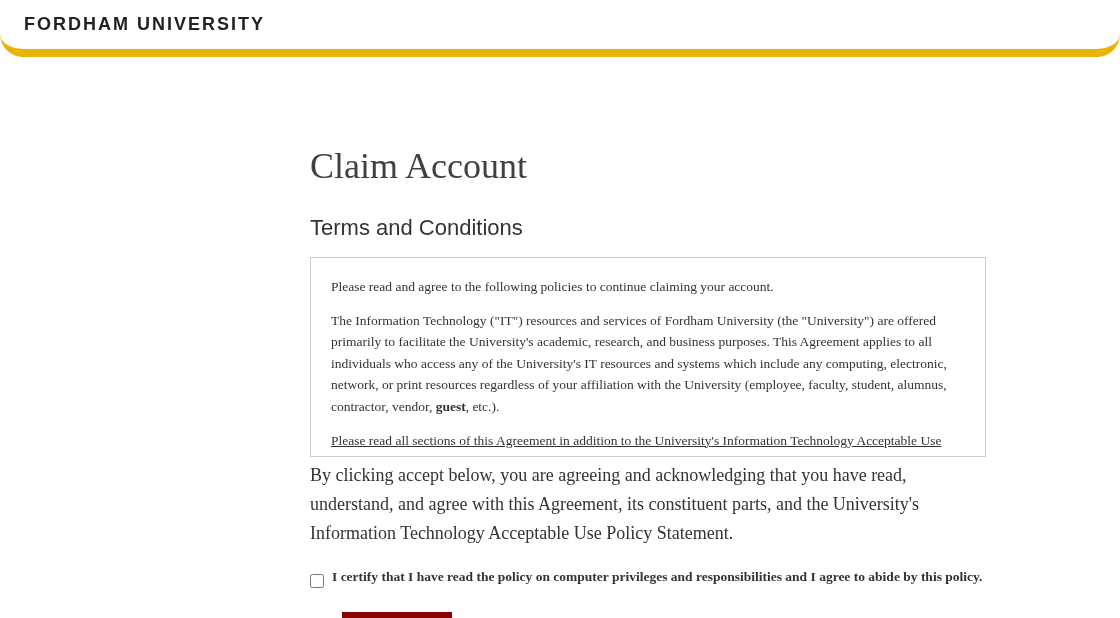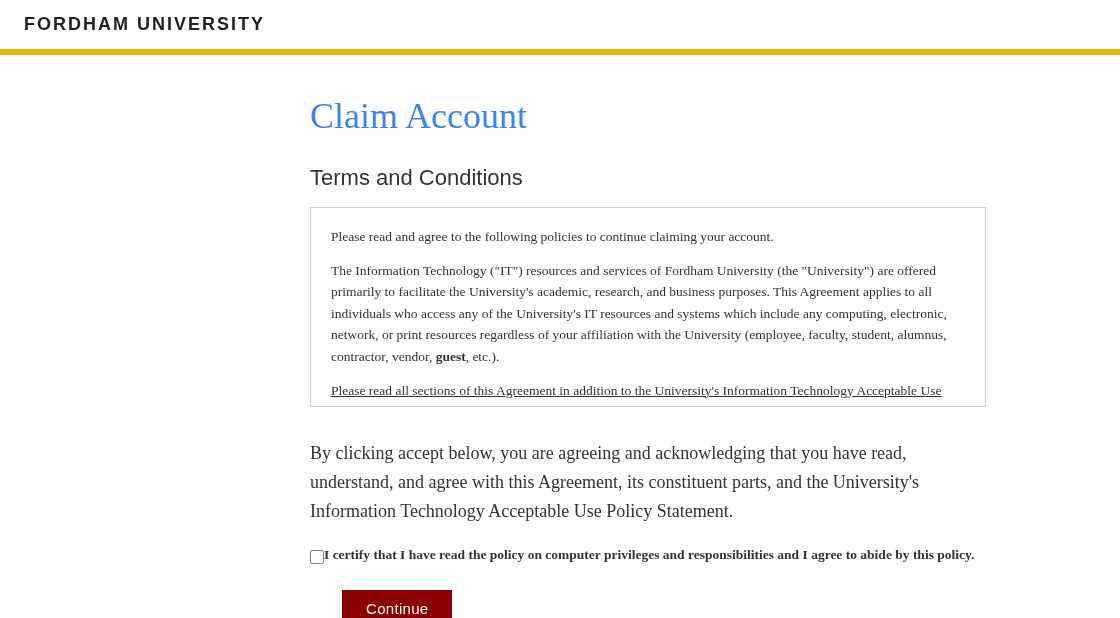--- a/index.html
+++ b/index.html
@@ -1,59 +1,61 @@
 <!DOCTYPE html>
 <html><head>
   <meta charset="utf-8">
   <style>
     * { box-sizing: border-box; margin: 0; padding: 0; }
     body { font-family: Georgia, 'Times New Roman', serif; font-size: 14px; color: #333; background: #fff; }
 
     
     #header {
       padding: 14px 24px;
-      border-bottom: 6px solid #eab308;
+      border-bottom: 8px solid #eab308;
       background: #fff;
+      border-radius: 23px;
     }
     #header .logo-text {
       font-family: 'Arial', sans-serif;
       font-size: 18px;
       font-weight: bold;
       letter-spacing: 2px;
       color: #222;
       text-transform: uppercase;
     }
 
     
     #main {
       max-width: 900px;
       margin: 0 auto;
       padding: 40px 24px 60px 200px;
     }
 
     .page-title {
       font-size: 36px;
       font-weight: normal;
-      color: #3b82f6;
+      color: #404040;
       margin-bottom: 28px;
       font-family: Georgia, serif;
+      margin-top: 48px;
     }
 
     .section-title {
       font-size: 22px;
       font-weight: normal;
       color: #333;
       margin-bottom: 16px;
       font-family: Liberation Sans, sans-serif;
     }
 
     .terms-box {
       border: 1px solid #ccc;
       padding: 18px 20px;
-      margin-bottom: 32px;
+      margin-bottom: 4px;
       max-height: 200px;
       overflow-y: auto;
       line-height: 1.6;
       font-size: 13.5px;
       color: #333;
     }
 
     .terms-box p {
       margin-bottom: 12px;
     }
@@ -69,22 +71,22 @@
 
     .agreement-text {
       font-size: 18px;
       line-height: 1.6;
       margin-bottom: 20px;
       color: #333;
     }
 
     .certify-row {
       display: flex;
-      align-items: center;
-      gap: 0;
+      align-items: flex-end;
+      gap: 8px;
       margin-bottom: 24px;
     }
 
     .certify-row input[type="checkbox"] {
       margin-top: 2px;
       width: 14px;
       height: 14px;
       flex-shrink: 0;
       accent-color: #8b0000;
     }

